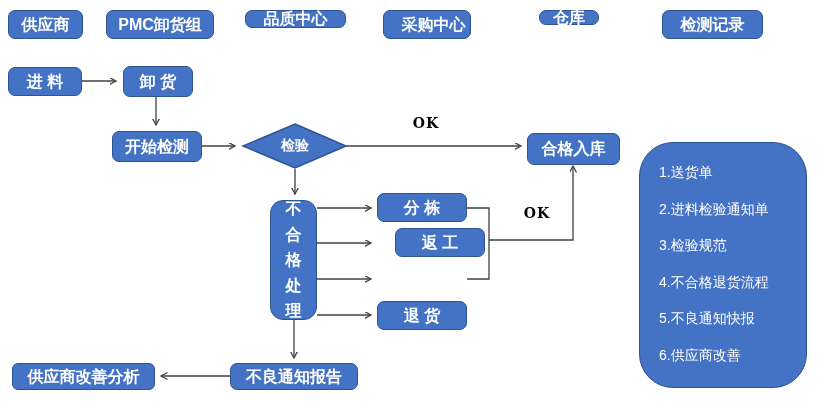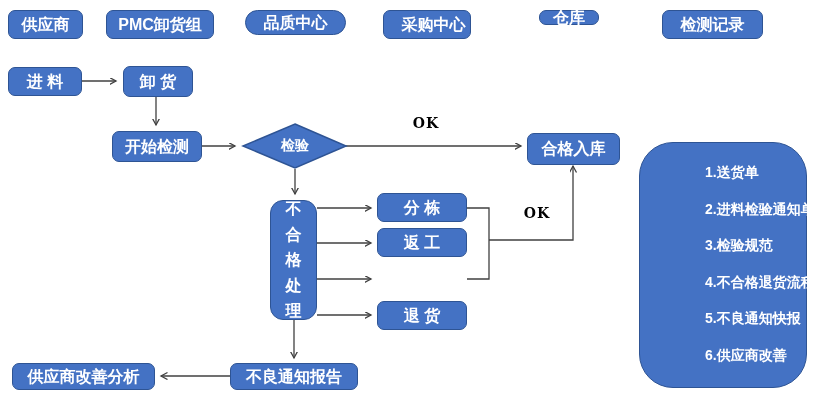--- a/index.html
+++ b/index.html
@@ -31,22 +31,22 @@
     color:var(--ok_text,#000);font-weight:bold;font-size:14px;
     font-family:"DejaVu Serif","Liberation Serif",serif;letter-spacing:1px;
   }
   .panel{
     position:absolute;left:639px;top:142px;width:168px;height:246px;box-sizing:border-box;
     background:var(--box_fill,#4472C4);border:1.6px solid var(--box_border,#2E5494);
     border-radius:34px;padding-top:12px;
   }
   .panel-item{
     height:36.5px;display:flex;align-items:center;
-    padding-left:29px;color:var(--box_text,#fff);
-    font-weight:bold;font-size:14px;white-space:nowrap;margin-left:36px;
+    padding-left:19px;color:var(--box_text,#fff);
+    font-weight:normal;font-size:14px;white-space:nowrap;
   }
 </style>
 </head>
 <body>
 
 <div class="canvas">
 
   <svg class="wires" width="818" height="402" viewBox="0 0 818 402">
     <defs>
       <marker id="arr" markerUnits="userSpaceOnUse" markerWidth="10" markerHeight="10" refX="6.5" refY="3.5" orient="auto">
@@ -64,41 +64,41 @@
     <line class="wire" x1="317" y1="315" x2="371" y2="315" marker-end="url(#arr)"></line>
     <polyline class="wire" points="467,208 489,208 489,279 467,279"></polyline>
     <polyline class="wire" points="489,240 573,240 573,166" marker-end="url(#arr)"></polyline>
     <line class="wire" x1="294" y1="320" x2="294" y2="358" marker-end="url(#arr)"></line>
     <line class="wire" x1="230" y1="376" x2="161" y2="376" marker-end="url(#arr)"></line>
     <polygon class="diamond-shape" points="295,124 346,146 295,168 243,146"></polygon>
   </svg>
 
   <div class="box" style="left:8px;top:10px;width:75px;height:29px;">供应商</div>
   <div class="box" style="left:106px;top:10px;width:108px;height:29px;">PMC卸货组</div>
-  <div class="box" style="left:245px;top:10px;width:101px;height:25px;border-radius:13px;">品质中心</div>
+  <div class="box" style="left:245px;top:10px;width:101px;height:18px;">品质中心</div>
   <div class="box" style="left:383px;top:10px;width:88px;height:29px;padding-left:13px;">采购中心</div>
   <div class="box" style="left:539px;top:10px;width:60px;height:15px;">仓库</div>
   <div class="box" style="left:662px;top:10px;width:101px;height:29px;">检测记录</div>
 
   <div class="box" style="left:8px;top:67px;width:74px;height:29px;">进 料</div>
   <div class="box" style="left:123px;top:66px;width:70px;height:31px;">卸 货</div>
   <div class="box" style="left:112px;top:131px;width:90px;height:31px;">开始检测</div>
   <div class="diamond-label" style="left:245px;top:132px;width:100px;height:28px;">检验</div>
   <div class="box" style="left:527px;top:133px;width:93px;height:32px;font-family:Liberation Serif, serif;">合格入库</div>
 
   <div class="box tall" style="left:270px;top:200px;width:47px;height:120px;">
     <span class="vtext">不合格处理</span>
   </div>
 
   <div class="box" style="left:377px;top:193px;width:90px;height:29px;">分 栋</div>
-  <div class="box" style="left:377px;top:228px;width:90px;height:29px;">返 工</div>
+  <div class="box" style="left:395px;top:228px;width:90px;height:29px;">返 工</div>
   <div class="box" style="left:377px;top:301px;width:90px;height:29px;">退 货</div>
 
   <div class="box" style="left:230px;top:363px;width:128px;height:27px;">不良通知报告</div>
-  <div class="box" style="left:12px;top:363px;width:143px;height:27px;">供应商改善分析</div>
+  <div class="box" style="left:12px;top:363px;width:143px;height:27px;border-radius:6px;">供应商改善分析</div>
 
   <div class="ok" style="left:408px;top:113px;width:36px;height:20px;">OK</div>
   <div class="ok" style="left:519px;top:203px;width:36px;height:20px;">OK</div>
 
   <div class="panel">
     <div class="panel-item">1.送货单</div>
     <div class="panel-item">2.进料检验通知单</div>
     <div class="panel-item">3.检验规范</div>
     <div class="panel-item">4.不合格退货流程</div>
     <div class="panel-item">5.不良通知快报</div>

